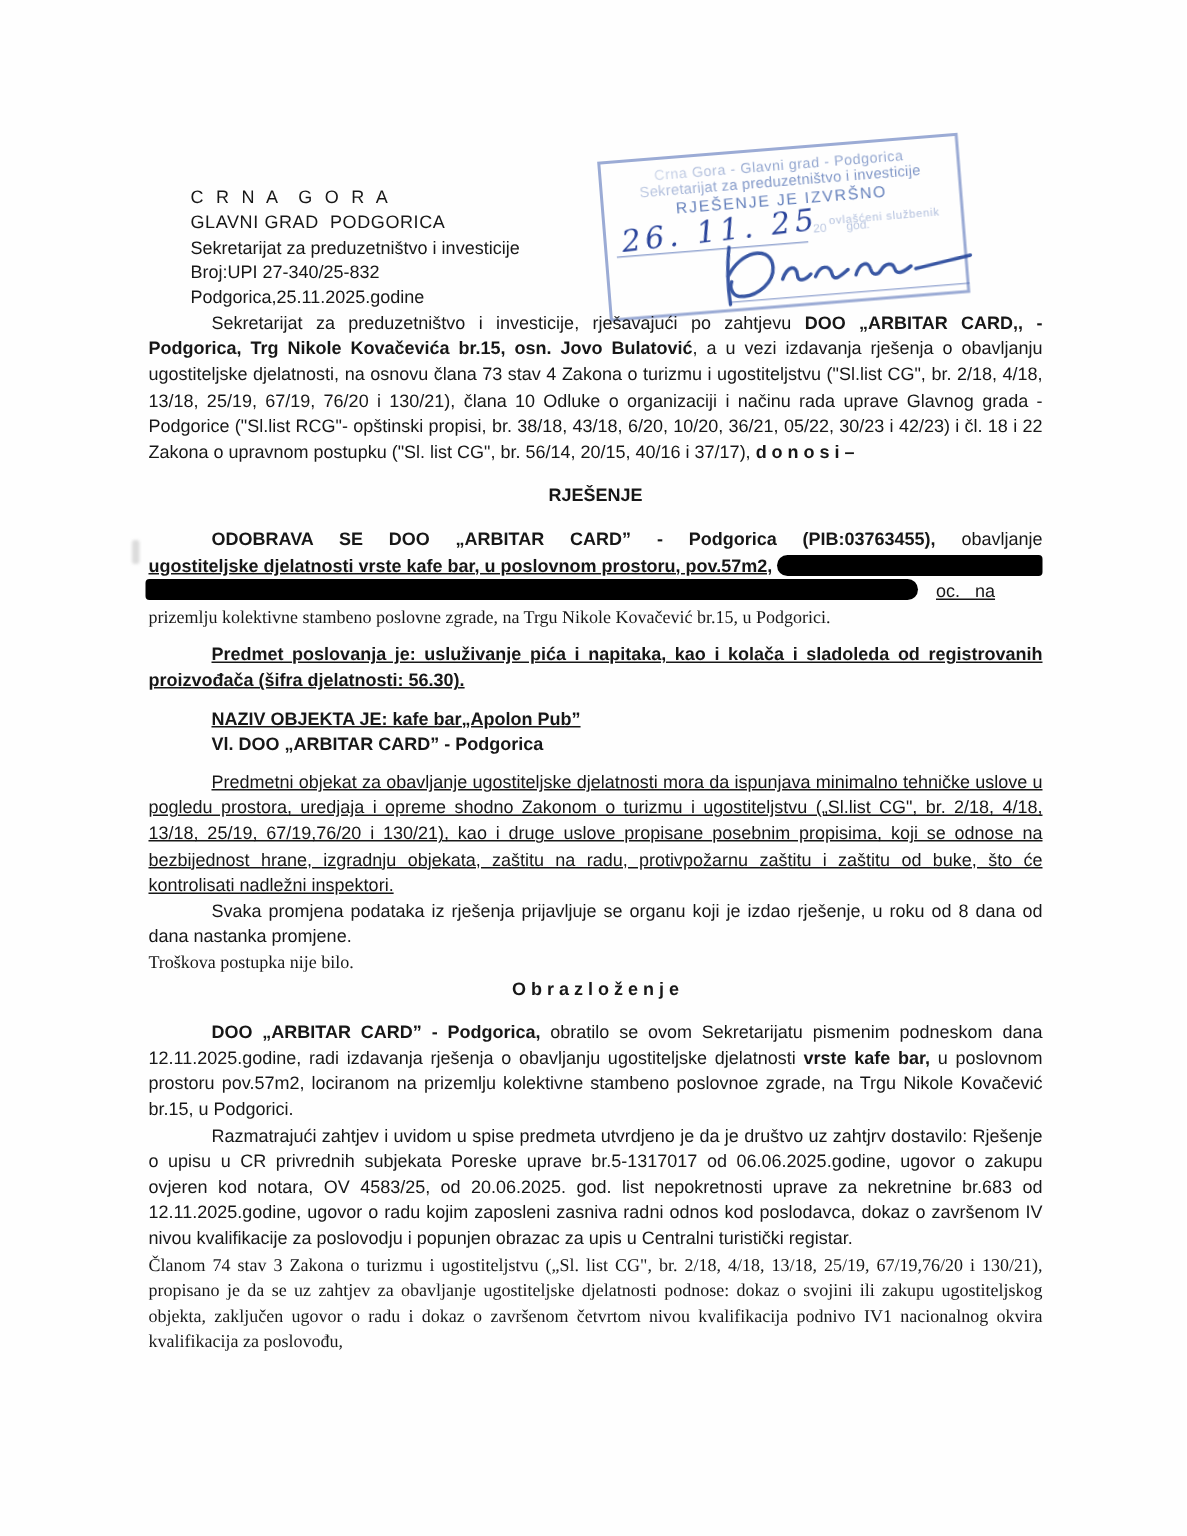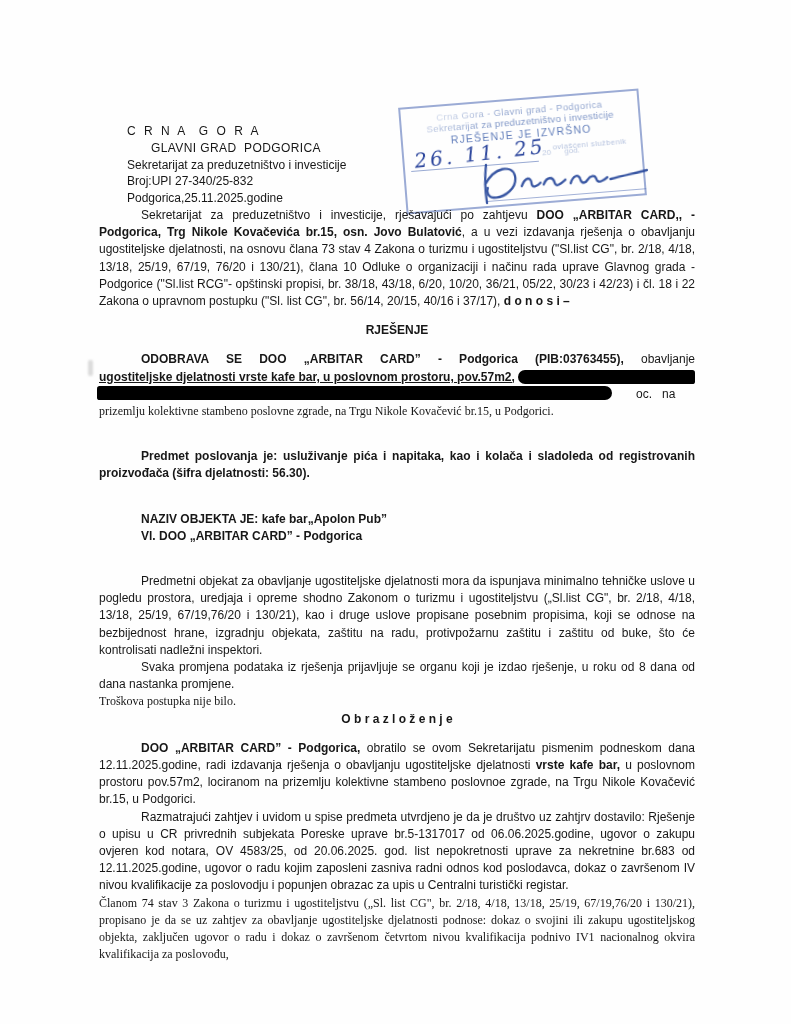--- a/index.html
+++ b/index.html
@@ -7,32 +7,32 @@
     position:relative;width:791px;height:1024px;background:#fefefe;overflow:hidden;
     font-family:"Liberation Sans",sans-serif;color:#1f1f1f;
   }
   .doc{
     position:absolute;left:99px;top:123px;width:596px;
     font-size:12px;line-height:17.2px;text-align:justify;
     filter:blur(0.24px) contrast(1.08);
   }
   .header-block{margin-left:28px;text-align:left;line-height:16.8px;}
   .hdr-country{letter-spacing:2.5px;}
-  .hdr-city{letter-spacing:0.4px;margin-left:24px;}
+  .hdr-city{letter-spacing:0.4px;}
   p{margin:0;text-indent:42px;}
   .noindent{text-indent:0;font-family:Liberation Serif, serif;}
-  .center{text-align:center;text-indent:0;font-weight:bold;} .mt12{margin-top:12px;} .mt14{} .mt16{margin-top:28px;}
+  .center{text-align:center;text-indent:0;font-weight:bold;} .mt12{margin-top:12px;} .mt14{} .mt16{margin-top:8px;text-decoration:underline;}
   b{font-weight:bold;}
   .jline{text-indent:42px;text-align:justify;text-align-last:justify;}
   .rline{display:flex;align-items:flex-start;}
   .ul-seg{font-weight:bold;text-decoration:underline;white-space:nowrap;}
   .redaction{background:#030303;height:14px;}
   .bar-right{flex:1 1 auto;margin-left:3px;border-radius:8px 3px 3px 8px;position:relative;top:1px;}
   .bar-left{flex:0 0 515px;margin-left:-2px;border-radius:3px 8px 8px 3px;}
-  .after-bar{white-space:pre;margin-left:24px;}
+  .after-bar{white-space:pre;margin-left:12px;text-decoration:underline;}
   .spaced{white-space:pre;}
   
   .stamp{
     position:absolute;left:402px;top:98px;width:237px;height:103px;
     transform:rotate(-4.6deg);
     border:2px solid rgba(72,102,178,0.55);
     color:#3c5faa;text-align:center;
     font-family:"Liberation Sans",sans-serif;
     filter:blur(0.3px);
   }

